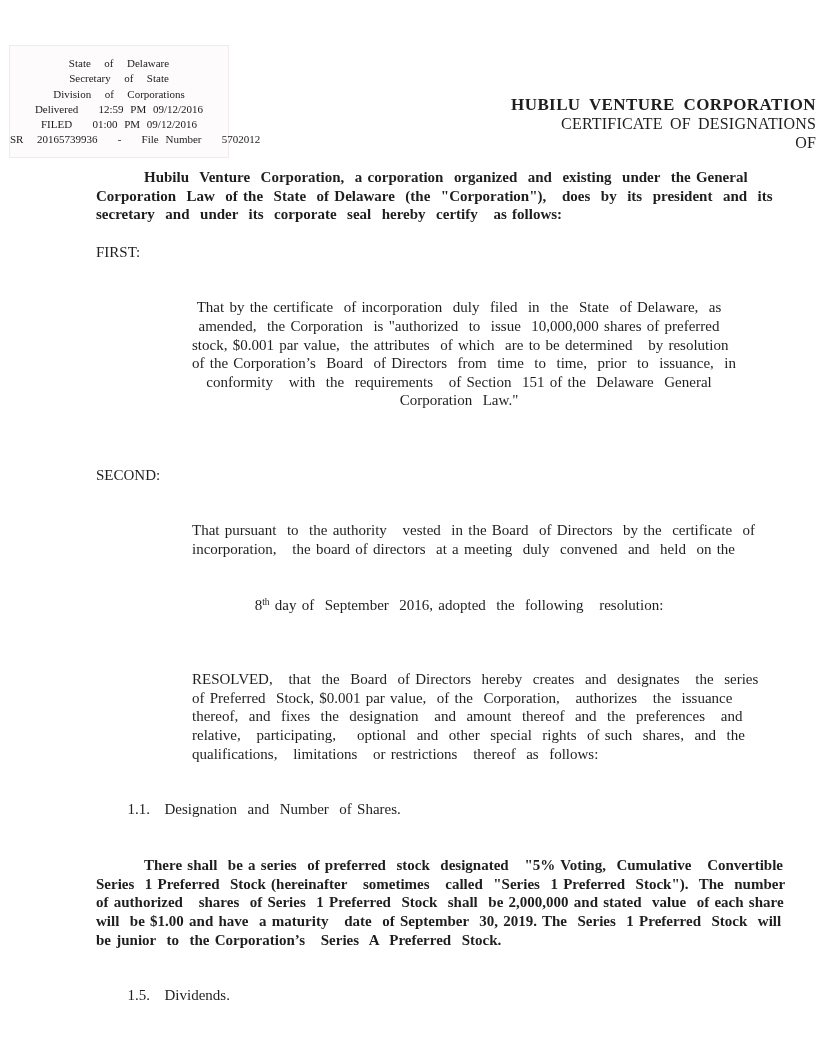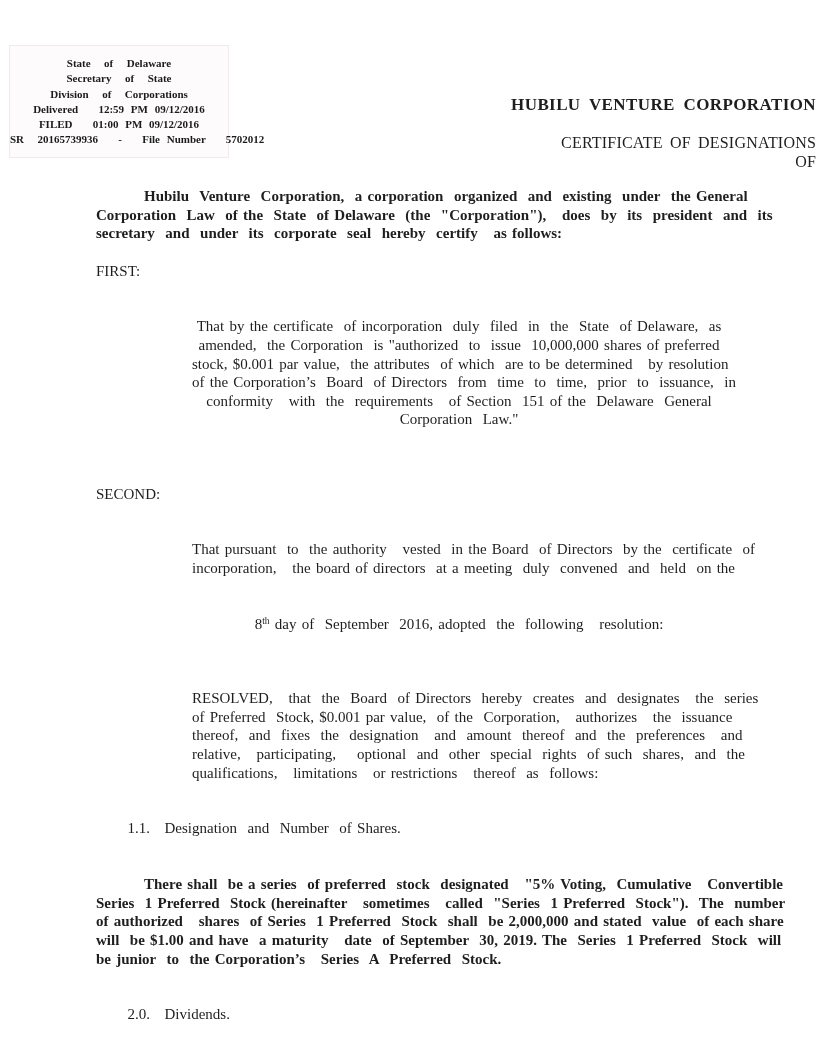--- a/index.html
+++ b/index.html
@@ -15,38 +15,37 @@
   
   .stamp {
     position: absolute;
     left: 9px;
     top: 45px;
     width: 218px;
     padding: 10px 0 9px 0;
     background: #fdfbfb;
     border: 1px solid #f0eaea;
     text-align: center;
-    font-weight: bold;
+    font-weight: normal;
     font-size: 11px;
     line-height: 15.3px;
     word-spacing: 4px;
     white-space: pre;
     color: #1b1b1b;
   }
   
   .header { padding-top: 95px; text-align: right; }
   .company {
     font-weight: bold;
     font-size: 17px;
     line-height: 20px;
     letter-spacing: 0.4px;
     word-spacing: 4px;
   }
   .cert-block {
-    margin-top: 19px;
     font-size: 16px;
     line-height: 18.6px;
     word-spacing: 3px;
     letter-spacing: 0.2px;
   }
   
   .body { margin: 16px 90px 0 96px; }
   .para {
     margin: 0 0 18.6px 0;
     font-size: 15px;
@@ -114,17 +113,17 @@
       <span class="sec-num">1.1.</span><span>Designation  and  Number  of Shares.</span>
     </div>
 
     <div class="para indent-first">There shall  be a series  of preferred  stock  designated   "5% Voting,  Cumulative   Convertible
 Series  1 Preferred  Stock (hereinafter   sometimes   called  "Series  1 Preferred  Stock").  The  number
 of authorized   shares  of Series  1 Preferred  Stock  shall  be 2,000,000 and stated  value  of each share
 will  be $1.00 and have  a maturity   date  of September  30, 2019. The  Series  1 Preferred  Stock  will
 be junior  to  the Corporation’s   Series  A  Preferred  Stock.</div>
 
     <div class="para">
-      <span class="sec-num">2.0.</span><span>Dividends.</span>
+      <span class="sec-num">1.5.</span><span>Dividends.</span>
     </div>
 
   </div>
 </div>
 
 </body></html>

